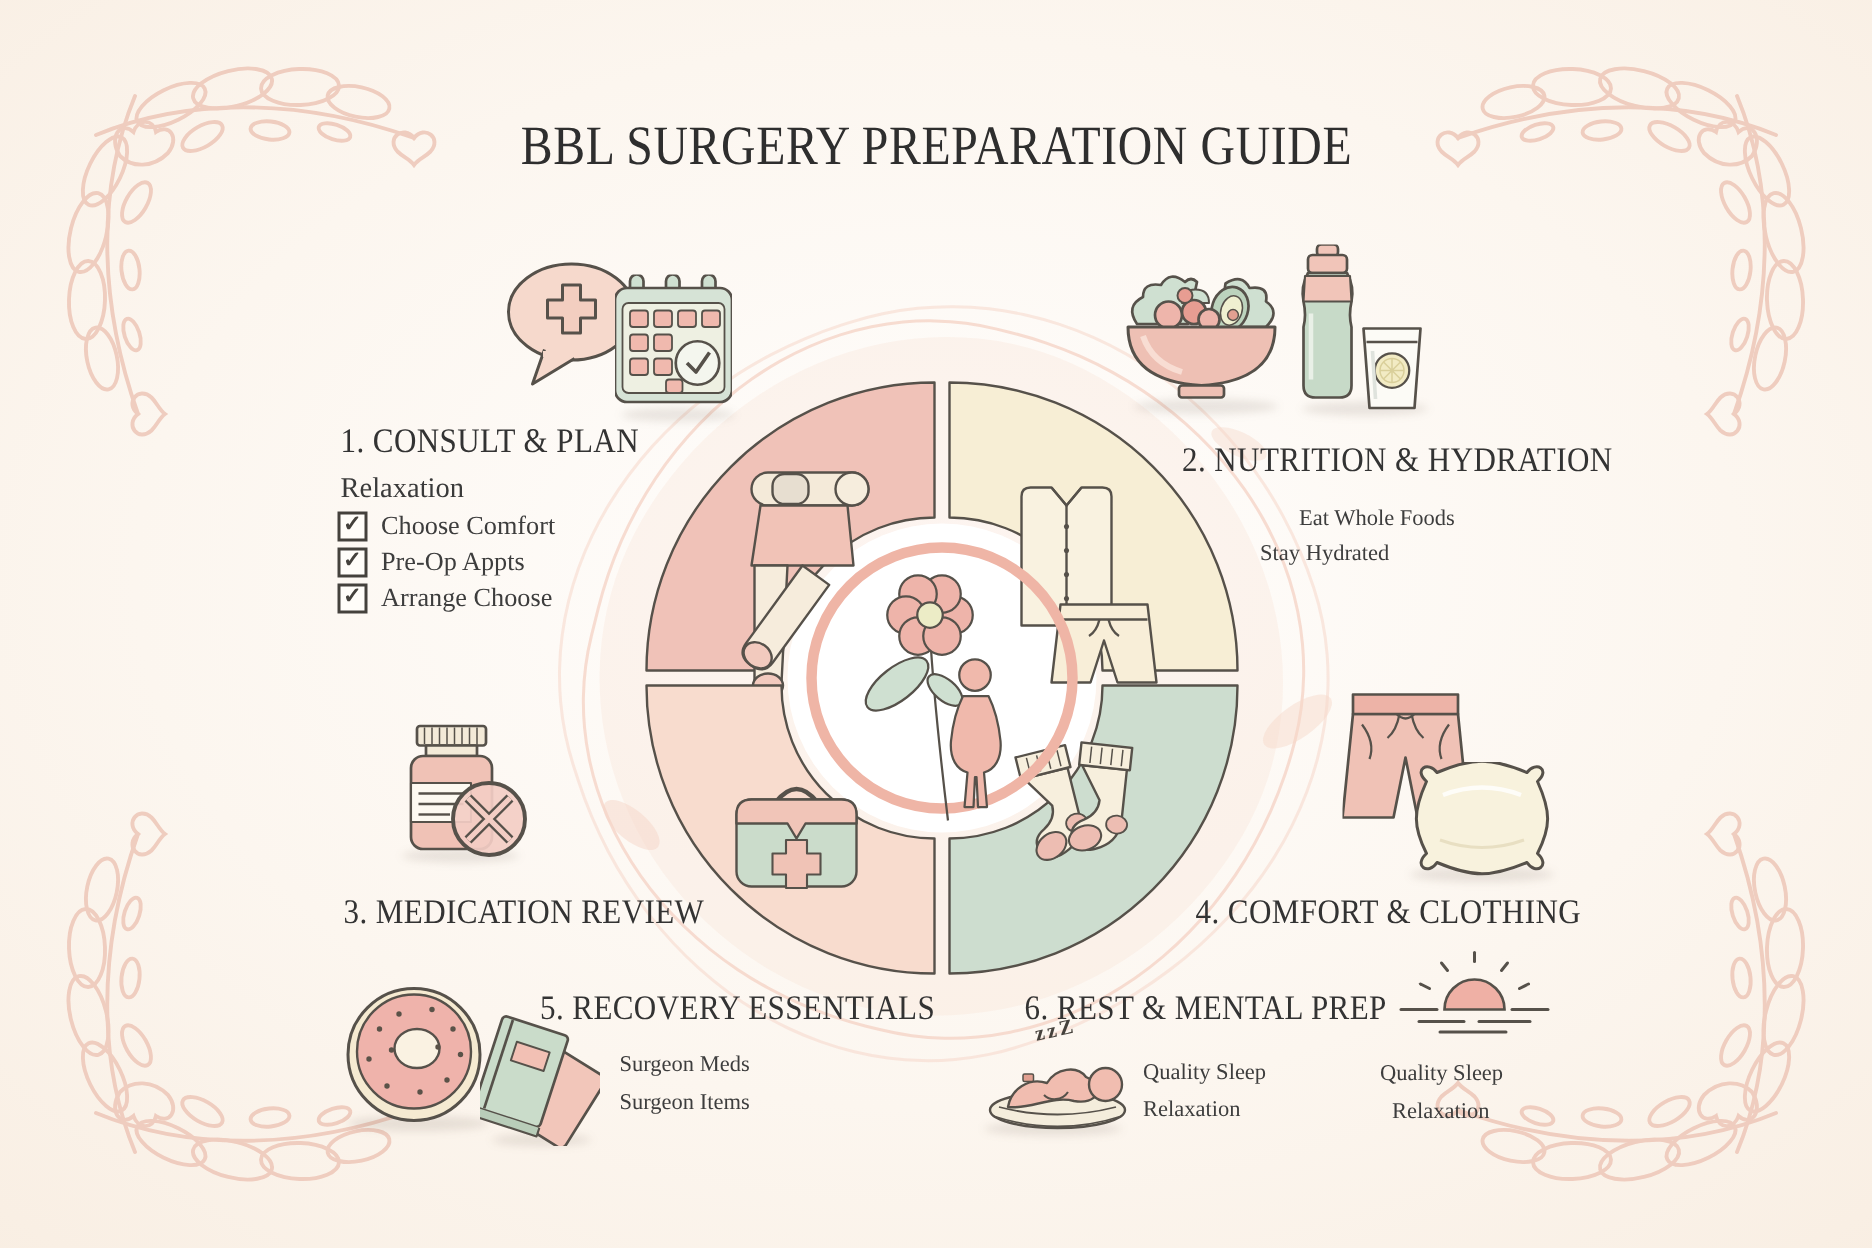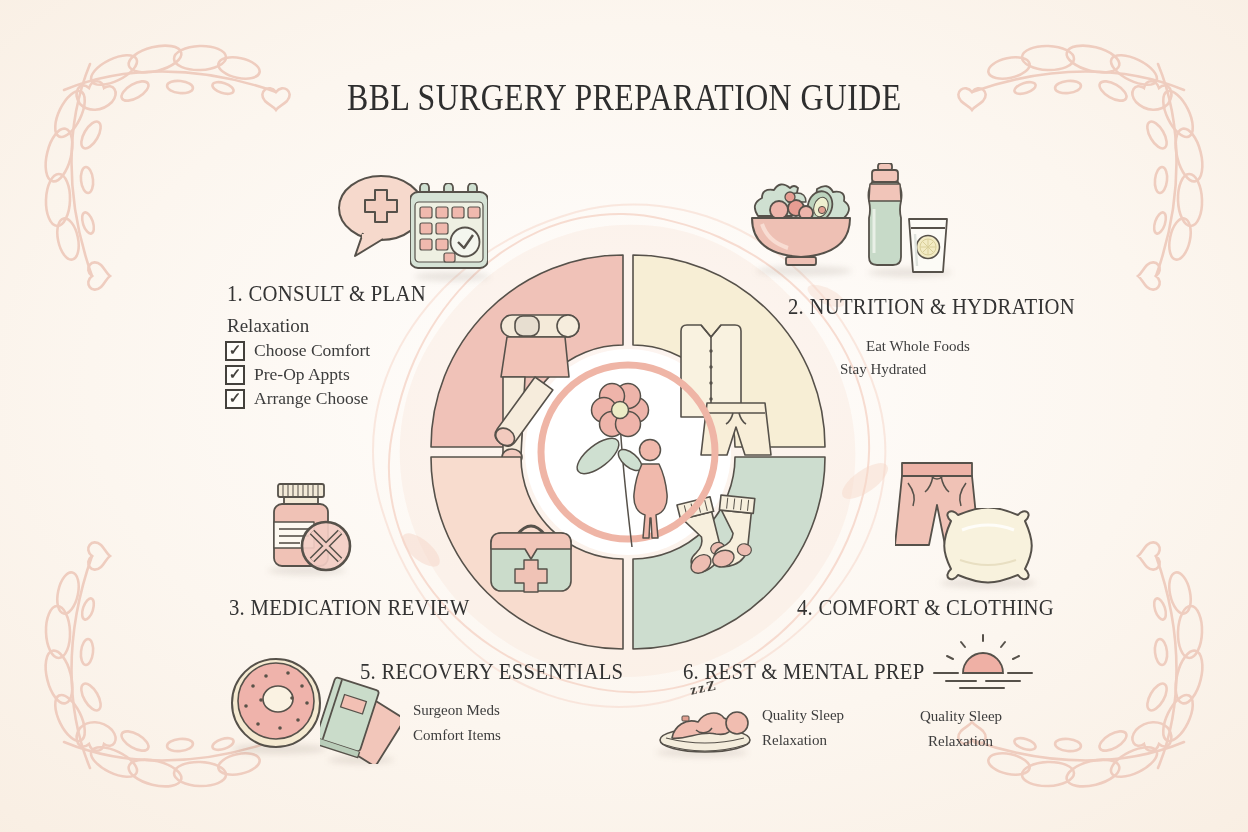--- a/index.html
+++ b/index.html
@@ -388,21 +388,21 @@
   <svg class="icon" style="left:938px;top:508px" width="98" height="76" viewBox="0 0 98 76">
     <g stroke="#56514a" stroke-width="2" stroke-linejoin="round">
       <path d="M13,13 C4,5 14,-1 20,7 C44,-3 56,-3 80,7 C86,-1 96,5 87,13 C96,33 96,43 87,61 C96,69 86,76 80,67 C56,77 44,77 20,67 C14,76 4,69 13,61 C4,43 4,33 13,13 Z" fill="#f8f2dd"></path>
       <path d="M24,22 Q50,12 76,22" fill="none" stroke="#ffffff" stroke-width="3" opacity="0.8"></path>
       <path d="M22,52 Q50,62 78,52" fill="none" stroke="#e8dfc2" stroke-width="2"></path>
     </g>
   </svg>
 
   <div class="h" style="left:360px;top:659px">5. RECOVERY ESSENTIALS</div>
   <div class="t" style="left:413px;top:702px">Surgeon Meds</div>
-  <div class="t" style="left:413px;top:727px">Comfort Items</div>
+  <div class="t" style="left:413px;top:727px">Surgeon Items</div>
 
   <svg class="icon" style="left:228px;top:658px" width="96" height="92" viewBox="0 0 96 92">
     <g stroke="#56514a" stroke-width="1.8" stroke-linejoin="round">
       <circle cx="48" cy="45" r="44" fill="#f5ead1" stroke-width="2"></circle>
       <circle cx="48" cy="43" r="38" fill="#efb3ab" stroke-width="1.6"></circle>
       <ellipse cx="50" cy="41" rx="15" ry="13" fill="#faf2e2" stroke-width="1.6"></ellipse>
       <g fill="#5a5248" stroke="none">
         <circle cx="25" cy="28" r="1.8"></circle>
           <circle cx="38" cy="18" r="1.8"></circle>
           <circle cx="60" cy="15" r="1.8"></circle>

